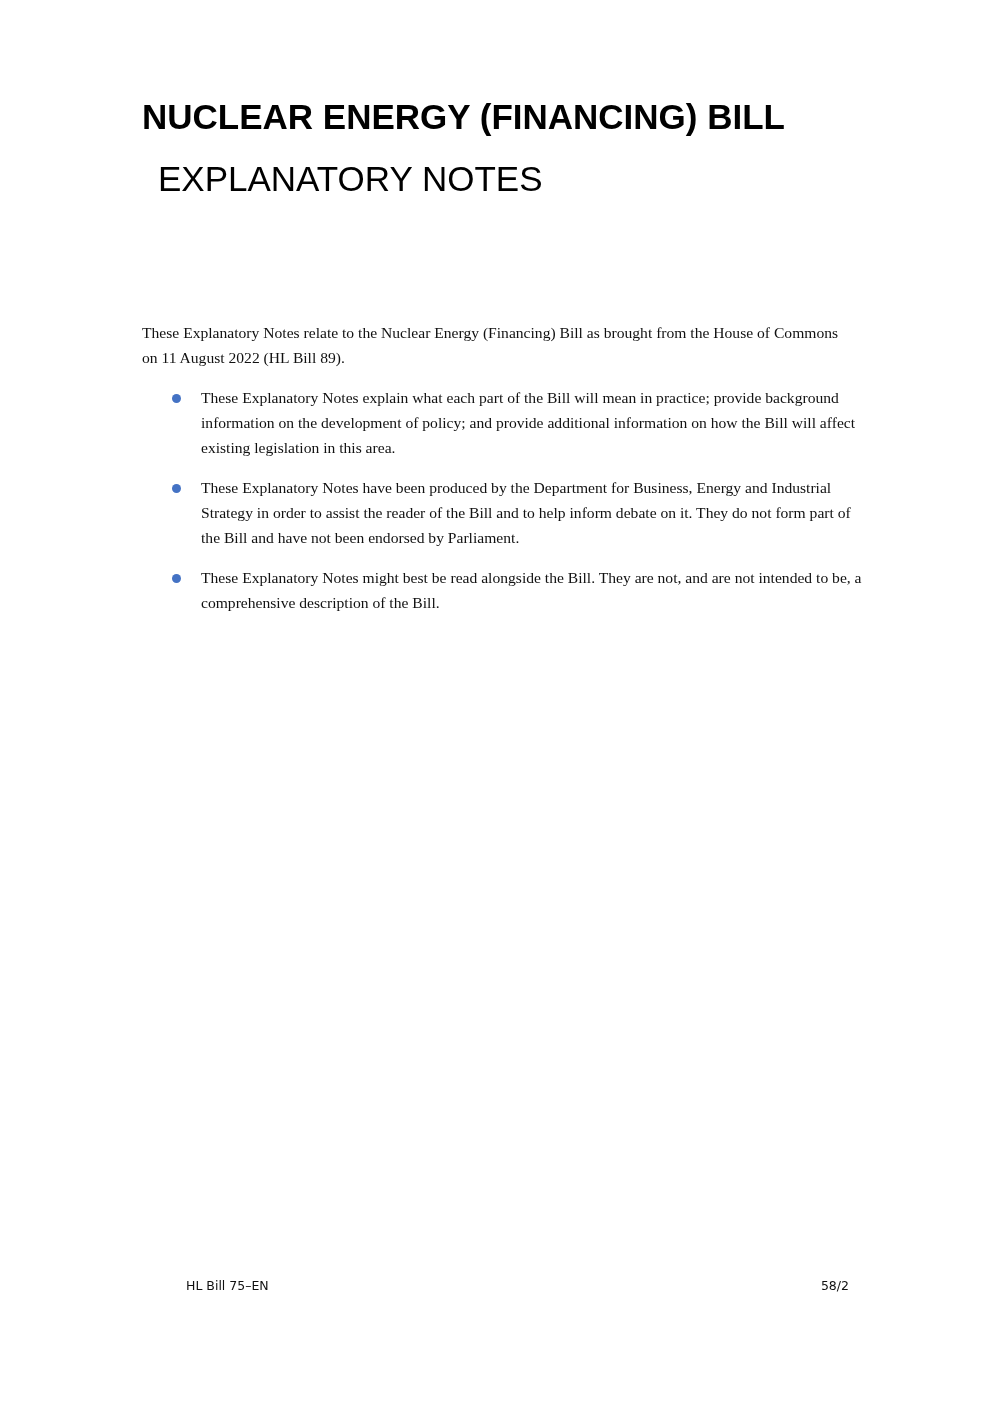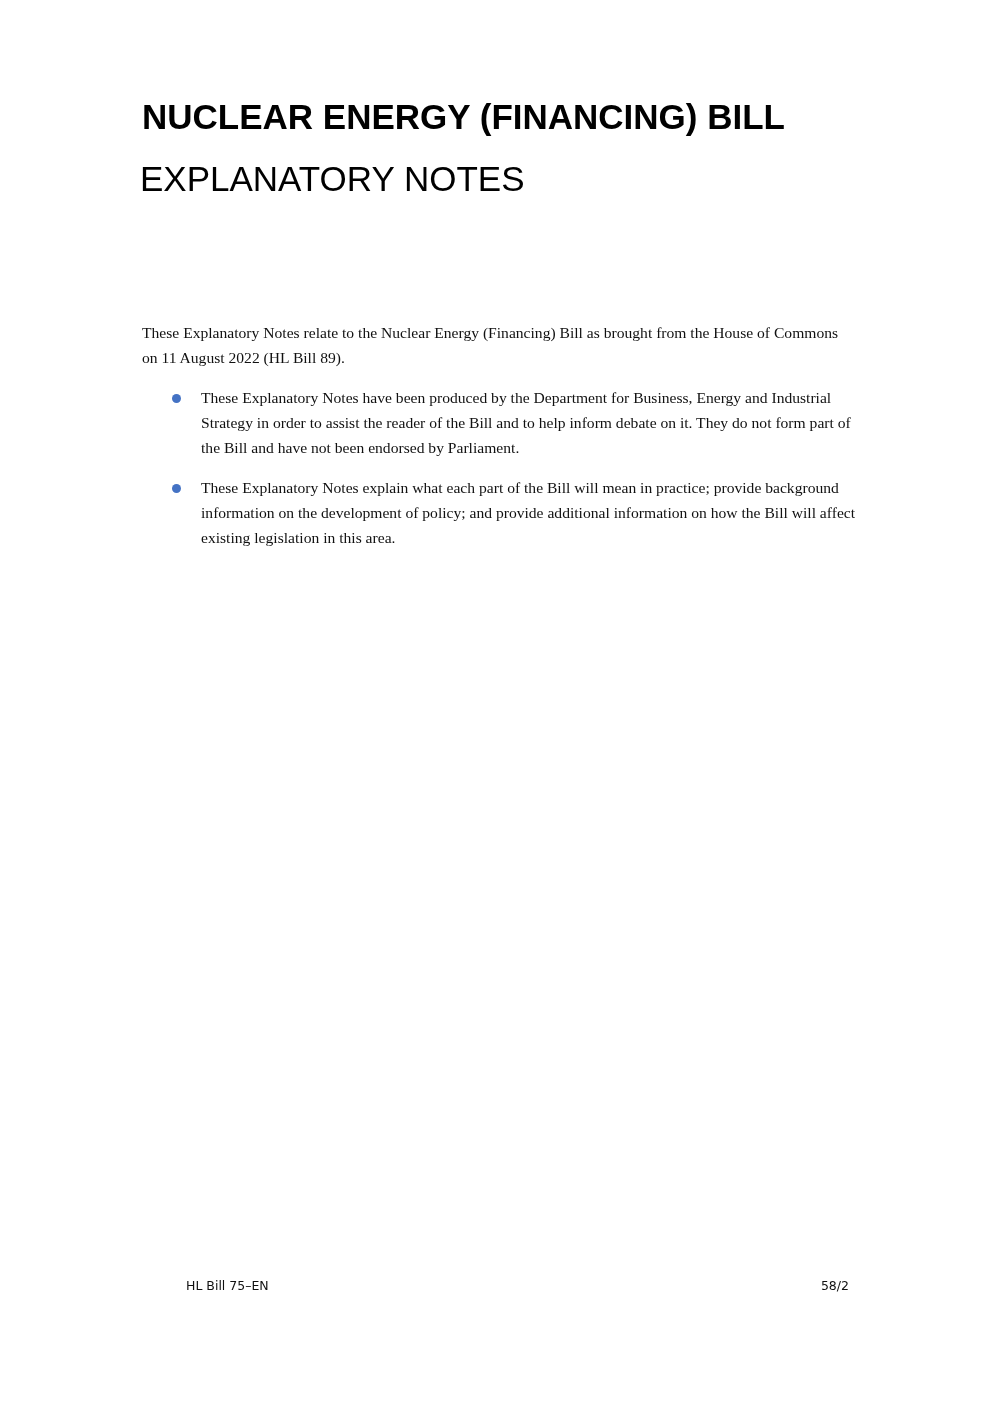--- a/index.html
+++ b/index.html
@@ -28,21 +28,21 @@
       font-family: "Liberation Sans", sans-serif;
       font-weight: bold;
       font-size: 35px;
       line-height: 42px;
       color: #000000;
       letter-spacing: 0px;
       white-space: nowrap;
     }
     .subtitle {
       position: absolute;
-      left: 140px;
+      left: 158px;
       top: 158px;
       margin: 0;
       font-family: "Liberation Sans", sans-serif;
       font-weight: normal;
       font-size: 35px;
       line-height: 42px;
       color: #000000;
       white-space: nowrap;
     }
     .section-heading {
@@ -124,24 +124,28 @@
 
   <h1 class="title">NUCLEAR ENERGY (FINANCING) BILL</h1>
   <h2 class="subtitle">EXPLANATORY NOTES</h2>
 
 
   <p class="intro">These Explanatory Notes relate to the Nuclear Energy (Financing) Bill as brought from the House of Commons on 11 August 2022 (HL Bill 89).</p>
 
   <ul class="bullets">
     <li class="bullet-item">
       <span class="bullet-dot"></span>
+      <span>These Explanatory Notes explain what each part of the Bill will mean in practice; provide background information on the development of policy; and provide additional information on how the Bill will affect existing legislation in this area.</span>
+    </li>
+    <li class="bullet-item">
+      <span class="bullet-dot"></span>
       <span>These Explanatory Notes have been produced by the Department for Business, Energy and Industrial Strategy in order to assist the reader of the Bill and to help inform debate on it. They do not form part of the Bill and have not been endorsed by Parliament.</span>
     </li>
     <li class="bullet-item">
       <span class="bullet-dot"></span>
-      <span>These Explanatory Notes explain what each part of the Bill will mean in practice; provide background information on the development of policy; and provide additional information on how the Bill will affect existing legislation in this area.</span>
+      <span>These Explanatory Notes might best be read alongside the Bill. They are not, and are not intended to be, a comprehensive description of the Bill.</span>
     </li>
   </ul>
 
   <div class="footer-left">HL Bill 75–EN</div>
   <div class="footer-right">58/2</div>
 
 </div>
 
 </body></html>

